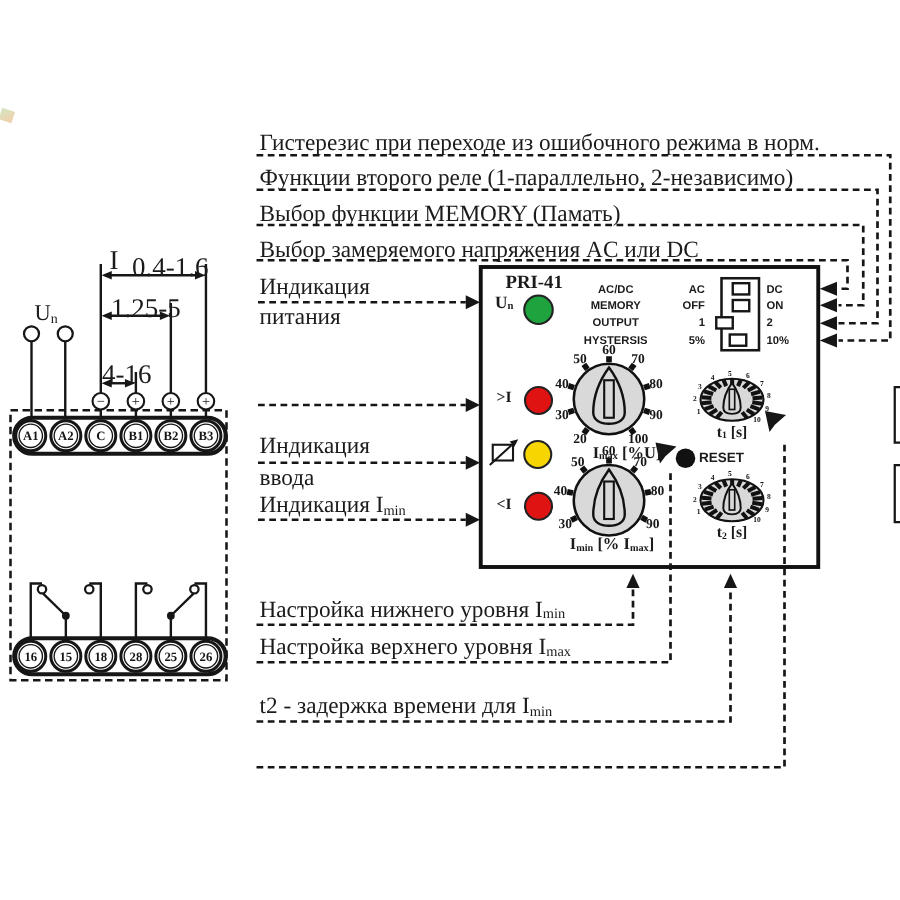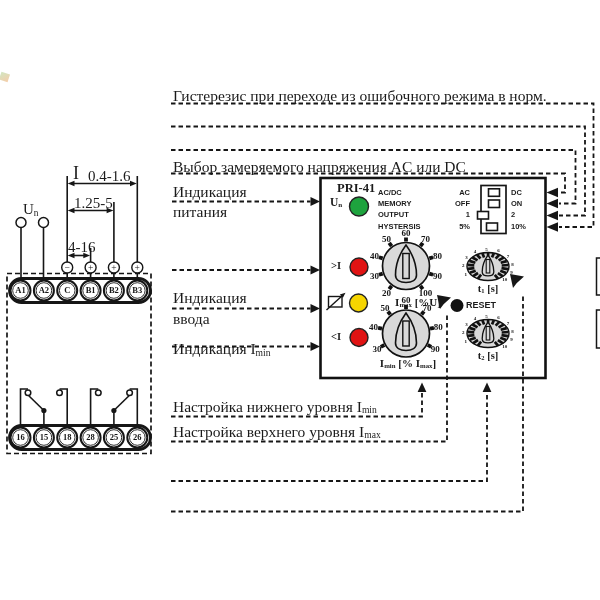--- a/index.html
+++ b/index.html
@@ -2,30 +2,30 @@
 <html><head>
 <meta charset="utf-8">
 <style>
   html,body{margin:0;padding:0;background:#fff;}
   #screen{position:relative;width:600px;height:600px;background:#fff;overflow:hidden;
           font-family:"Liberation Serif",serif;color:#1b1b1b;}
   .abs{position:absolute;white-space:nowrap;}
   .ann{font-size:15.5px;line-height:1.05;}
   .sb{font-size:.62em;position:relative;top:.18em;}
   .big{font-size:18px;}
-  .rng{font-size:15px;}
+  .rng{font-size:18px;}
   .unl{font-size:15px;}
   .model{font-size:12.5px;font-weight:bold;}
   .unpanel{font-size:11.5px;font-weight:bold;}
   .ledlab{font-size:10.5px;font-weight:bold;}
   .knlab{font-size:11px;font-weight:bold;text-align:center;}
   .tlab{font-size:10.5px;font-weight:bold;text-align:center;}
   .reset{font-family:"Liberation Sans",sans-serif;font-size:9px;font-weight:bold;}
   .dip{font-family:"Liberation Sans",sans-serif;font-size:7.5px;font-weight:bold;line-height:8px;}
-  .dipname{width:65px;text-align:left;}
+  .dipname{width:65px;text-align:center;}
   .dipl{width:28px;text-align:right;}
   svg{position:absolute;left:0;top:0;}
   svg text{font-family:"Liberation Serif",serif;fill:#161616;}
   .term{font-size:8.5px;font-weight:bold;}
   .pol{font-size:9.5px;}
   .knum{font-weight:bold;}
   .artifact{position:absolute;left:0;top:73px;width:9px;height:8px;opacity:.65;
             background:linear-gradient(135deg,#b9d9a0,#f0b27c);transform:rotate(18deg);}
 </style>
 </head>
@@ -324,30 +324,33 @@
 
   <g stroke="#161616" stroke-width="1.5" fill="none">
     <path d="M600,258 H596.5 V295 H600"></path>
     <path d="M600,310 H596.5 V348 H600"></path>
   </g>
 </svg>
 
 <div class="artifact"></div>
 
 <div class="abs ann" style="left:173px;top:88px"><span>Гистерезис при переходе из ошибочного режима в норм.</span></div>
+<div class="abs ann" style="left:173px;top:111px"><span>Функции второго реле (1-параллельно, 2-независимо)</span></div>
+<div class="abs ann" style="left:173px;top:135px"><span>Выбор функции MEMORY (Памать)</span></div>
 <div class="abs ann" style="left:173px;top:159px"><span>Выбор замеряемого напряжения AC или DC</span></div>
 
 <div class="abs ann" style="left:173px;top:184px"><span>Индикация</span></div>
 <div class="abs ann" style="left:173px;top:204px"><span>питания</span></div>
 <div class="abs ann" style="left:173px;top:290px"><span>Индикация</span></div>
 <div class="abs ann" style="left:173px;top:311px"><span>ввода</span></div>
-<div class="abs ann" style="left:173px;top:341px"><span>Индикация I</span><span class="sb">min</span></div>
+<div class="abs ann" style="left:173px;top:329px"><span>Индикация I</span><span class="sb">min</span></div>
 
 <div class="abs ann" style="left:173px;top:423.5px"><span>Настройка верхнего уровня I</span><span class="sb">max</span></div>
 <div class="abs ann" style="left:173px;top:398.5px"><span>Настройка нижнего уровня I</span><span class="sb">min</span></div>
+<div class="abs ann" style="left:173px;top:463px"><span>t2 - задержка времени для I</span><span class="sb">min</span></div>
 
 <div class="abs unl" style="left:23px;top:201px"><span>U</span><span class="sb">n</span></div>
 <div class="abs big" style="left:73px;top:163px"><span>I</span></div>
 <div class="abs rng" style="left:88px;top:168px"><span>0.4-1.6</span></div>
 <div class="abs rng" style="left:74px;top:195px"><span>1.25-5</span></div>
 <div class="abs rng" style="left:68px;top:239px"><span>4-16</span></div>
 
 <div class="abs model" style="left:337px;top:180.5px"><span>PRI-41</span></div>
 <div class="abs unpanel" style="left:330px;top:196px"><span>U</span><span class="sb">n</span></div>
 

